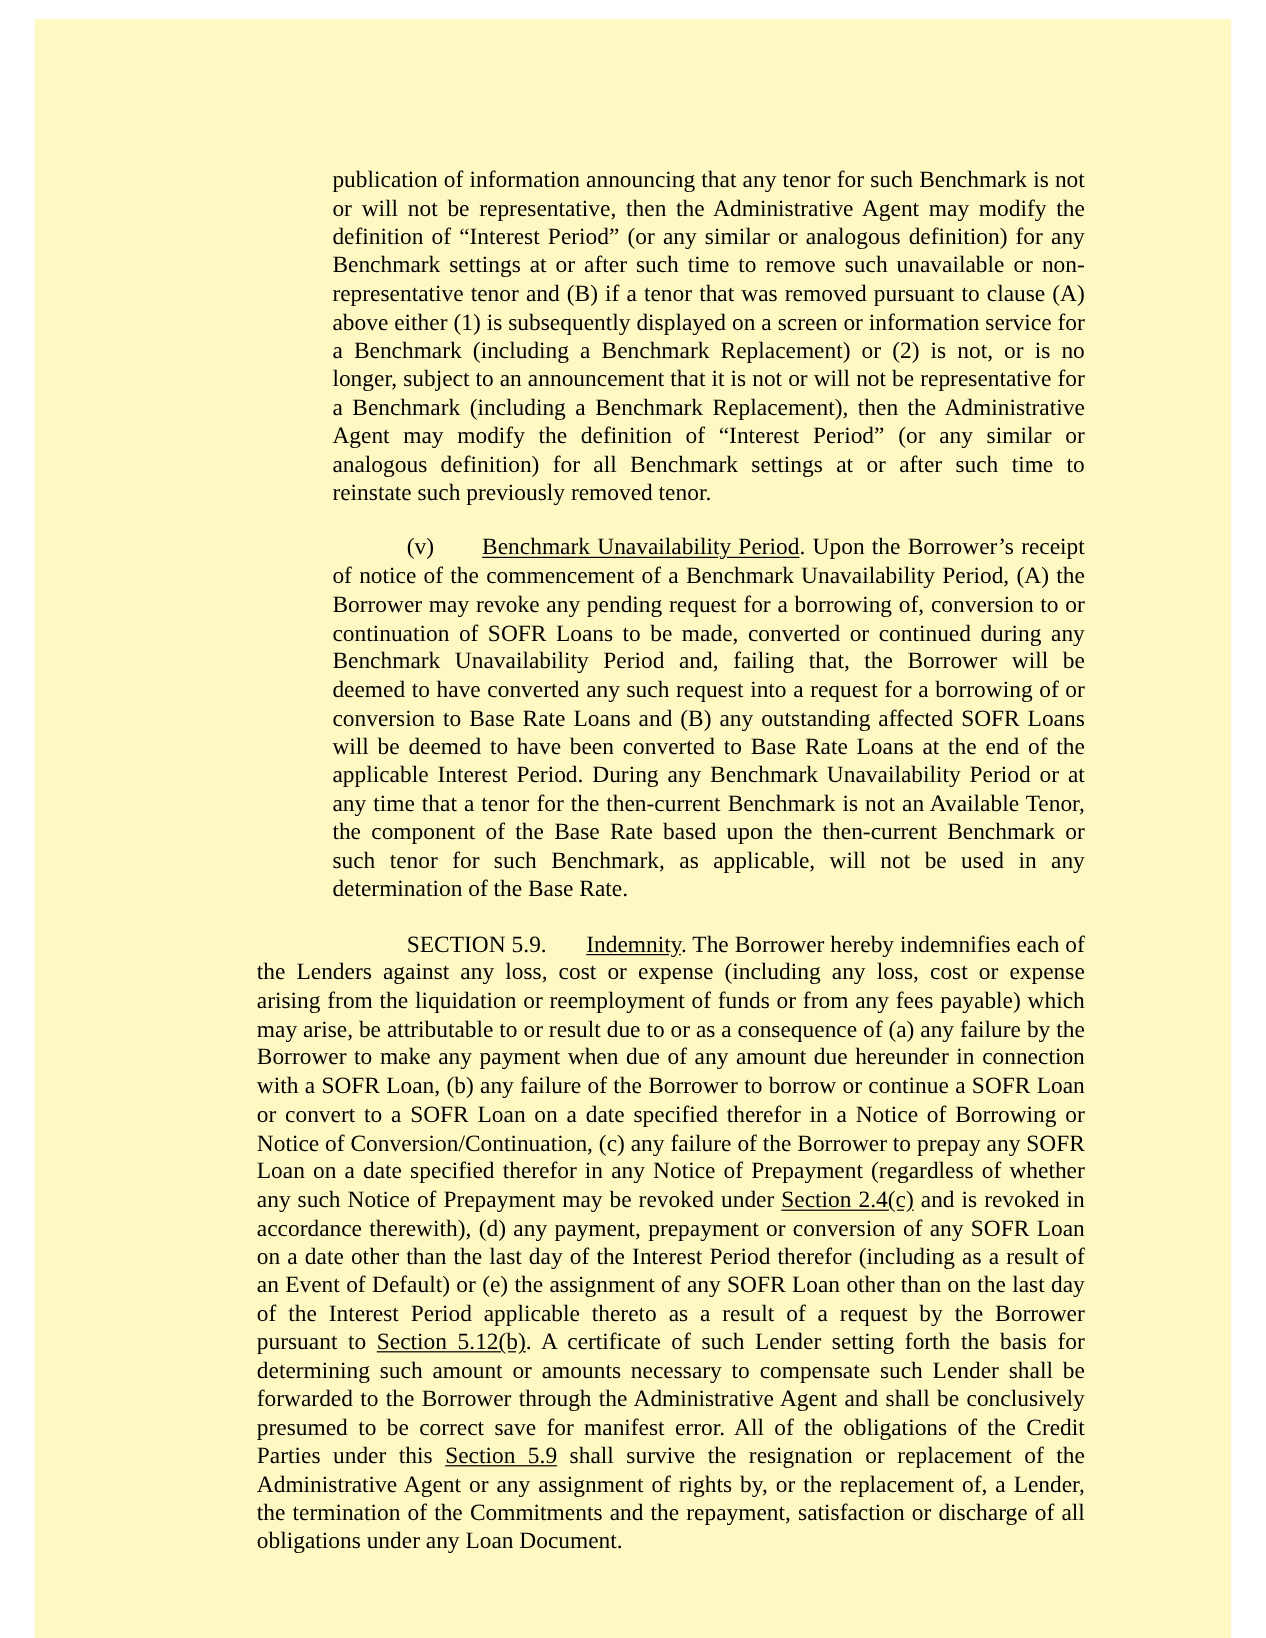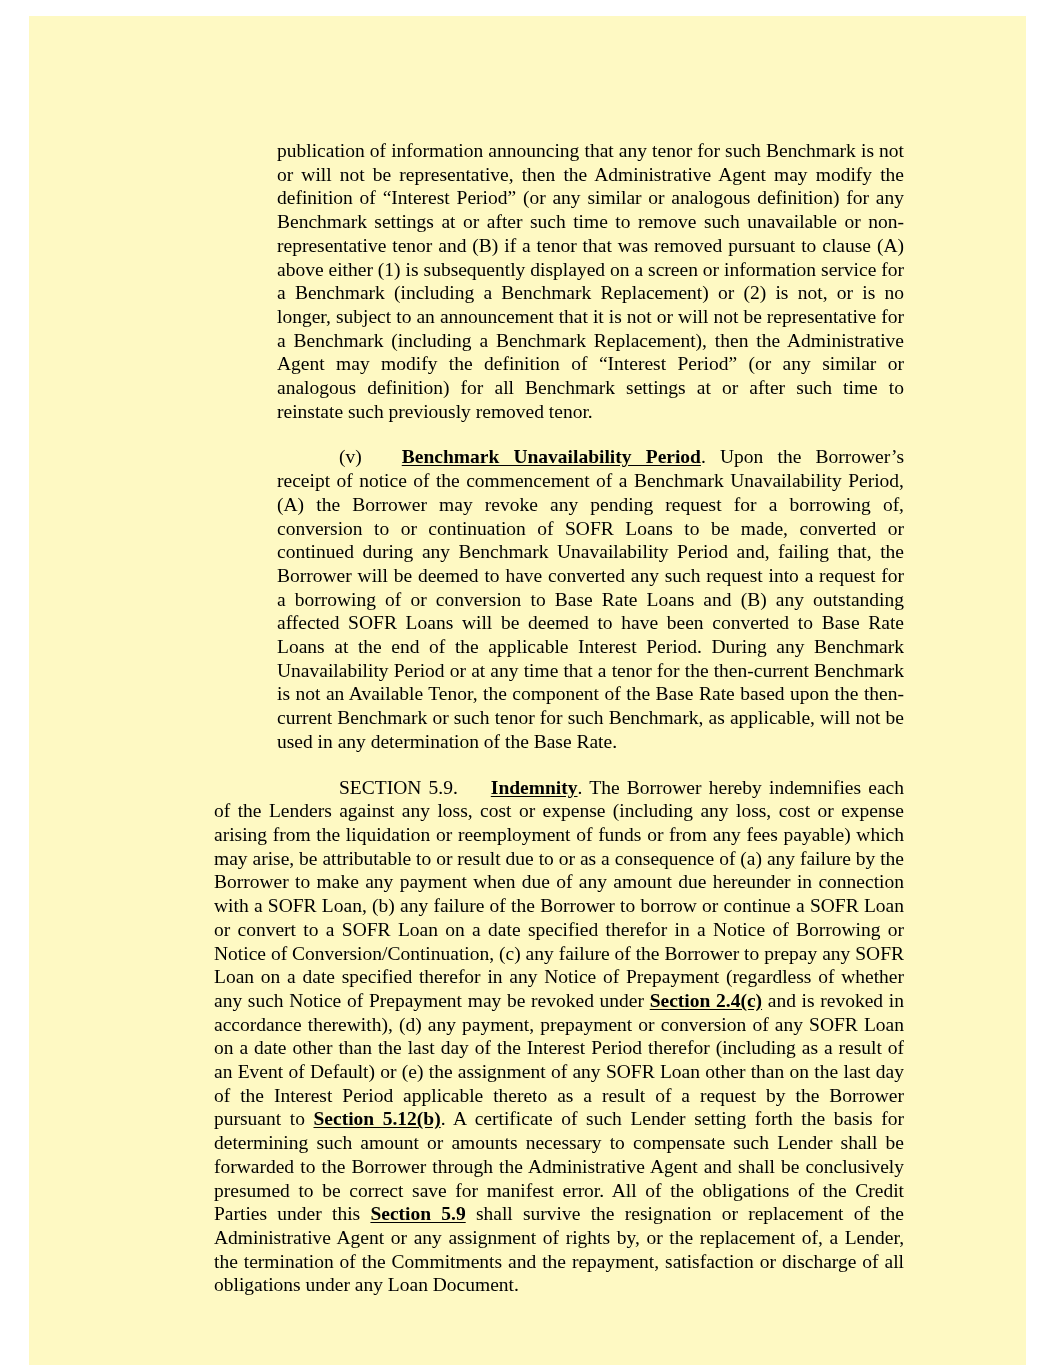--- a/index.html
+++ b/index.html
@@ -33,21 +33,20 @@
   }
   .para.clause-indent {
     text-indent: 62px;
   }
   .para.section-indent {
     text-indent: 125px;
   }
   .u {
     text-decoration: underline;
     text-underline-offset: 2px;
-    font-weight: bold;
   }
   .tab {
     display: inline-block;
     height: 1px;
   }
 </style>
 </head>
 <body>
 
 <div class="page">

